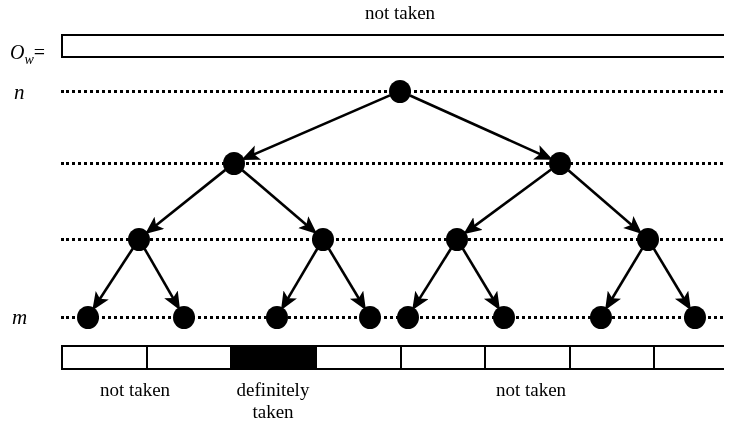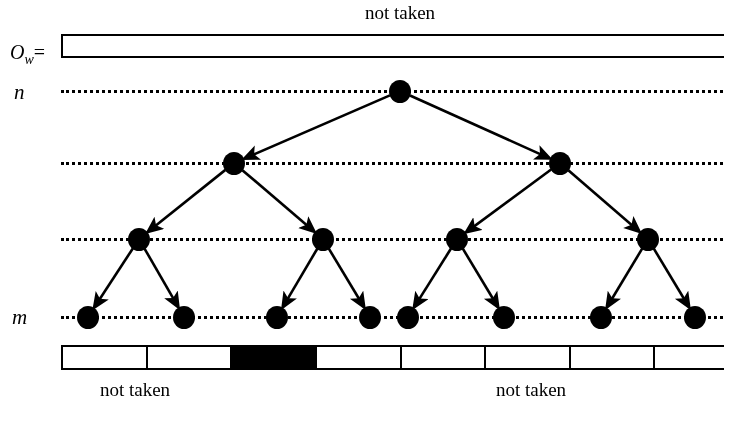--- a/index.html
+++ b/index.html
@@ -191,16 +191,20 @@
       <div class="cell filled"></div>
       <div class="cell"></div>
       <div class="cell"></div>
       <div class="cell"></div>
       <div class="cell"></div>
       <div class="cell"></div>
     </div>
 
   <div class="txt center-txt bottom-caption" id="cap-left">not taken</div>
 
+  <div class="txt center-txt bottom-caption" id="cap-mid">
+      <span class="cap-line2">definitely</span>
+      <span class="cap-line2">taken</span>
+    </div>
 
   <div class="txt center-txt bottom-caption" id="cap-right">not taken</div>
 
 </div>
 
 </body></html>

